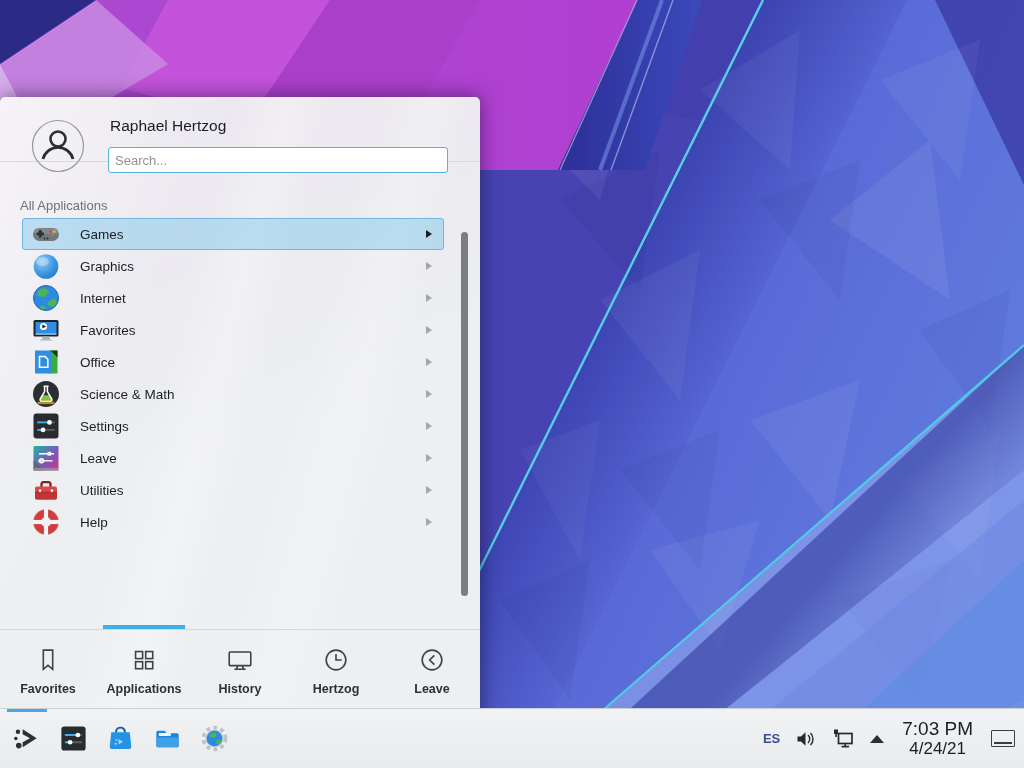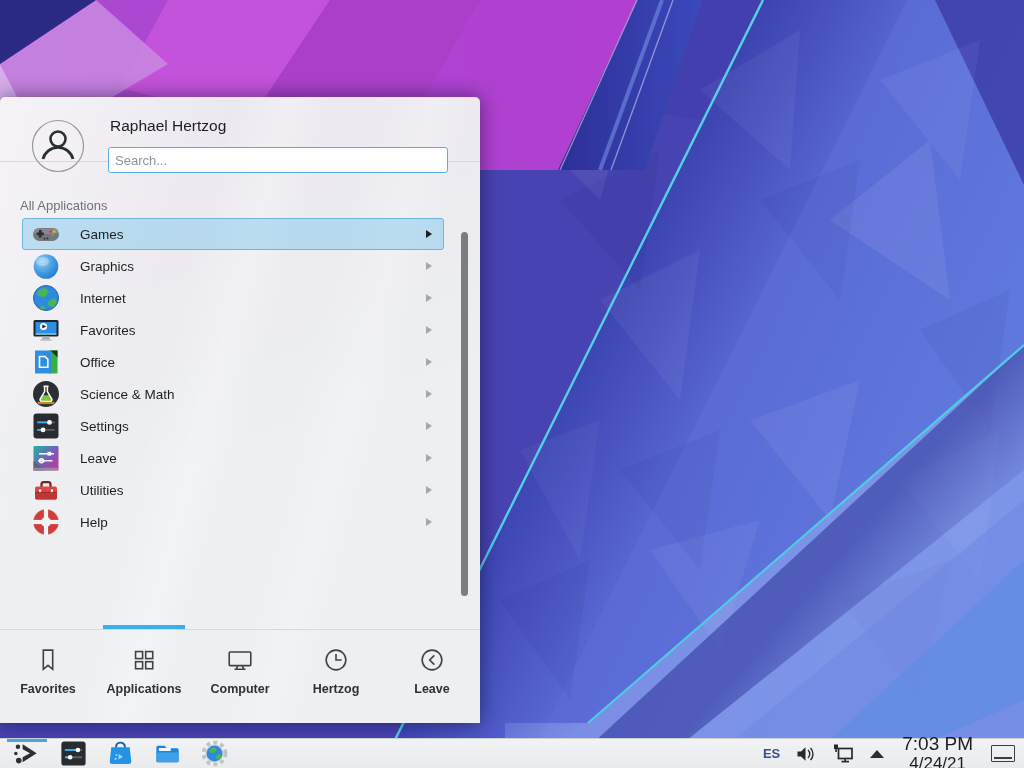--- a/index.html
+++ b/index.html
@@ -44,21 +44,21 @@
 
   .menu-footer { position:absolute; left:0; bottom:0; width:100%; height:94px;
     border-top:1px solid #d6d8da; display:flex;font-weight:bold; }
   .tab { width:96px; position:relative; display:flex; flex-direction:column;
     align-items:center; padding-top:15px; cursor:default; }
   .tab svg { width:30px; height:30px; }
   .tab .tlbl { margin-top:7px; font-size:12.5px; color:#2e3133; }
   .tab.active::before { content:""; position:absolute; top:-5px; left:7px; width:82px; height:4px; background:#3daee9; }
 
   
-  .taskbar { position:absolute; left:0; bottom:0; width:1024px; height:30px;
+  .taskbar { position:absolute; left:0; bottom:0; width:1024px; height:60px;
     background:linear-gradient(#f1f2f4,#e9ebed); border-top:1px solid #cdd0d2;
     display:flex; align-items:center;margin-top:29px; }
   .task-apps { display:flex; align-items:center; gap:9px; padding-left:7px; }
   .tbtn { width:38px; height:38px; display:flex; align-items:center; justify-content:center; position:relative; }
   .tbtn svg { width:31px; height:31px; }
   .task-indicator { position:absolute; top:0; left:7px; width:40px; height:3px; background:#46a8e2; }
   .tray { margin-left:auto; display:flex; align-items:center; gap:15px; padding-right:9px; }
   .kb-layout { font-size:13px; font-weight:bold; color:#3d4c8c; }
   .caret-up { width:0; height:0; border-left:7px solid transparent; border-right:7px solid transparent;
     border-bottom:8px solid #2c2f32; }
@@ -323,21 +323,21 @@
           <rect x="7" y="17.8" width="7.5" height="7.5"></rect>
             <rect x="17.8" y="17.8" width="7.5" height="7.5"></rect>
         </svg>
         <span class="tlbl">Applications</span>
       </div>
       <div class="tab">
         <svg viewBox="0 0 32 32" fill="none" stroke="#3e4245" stroke-width="1.7">
           <rect x="4.5" y="7.5" width="23" height="14.5" rx="1"></rect>
           <path d="M13.5 22 l-1.2 3.3 M18.5 22 l1.2 3.3 M10 25.8 h12"></path>
         </svg>
-        <span class="tlbl">Computer</span>
+        <span class="tlbl">History</span>
       </div>
       <div class="tab">
         <svg viewBox="0 0 32 32" fill="none" stroke="#3e4245" stroke-width="1.7">
           <circle cx="16" cy="16" r="10.5"></circle>
           <path d="M16 9.5 V16 H22"></path>
         </svg>
         <span class="tlbl">Hertzog</span>
       </div>
       <div class="tab">
         <svg viewBox="0 0 32 32" fill="none" stroke="#3e4245" stroke-width="1.7">

